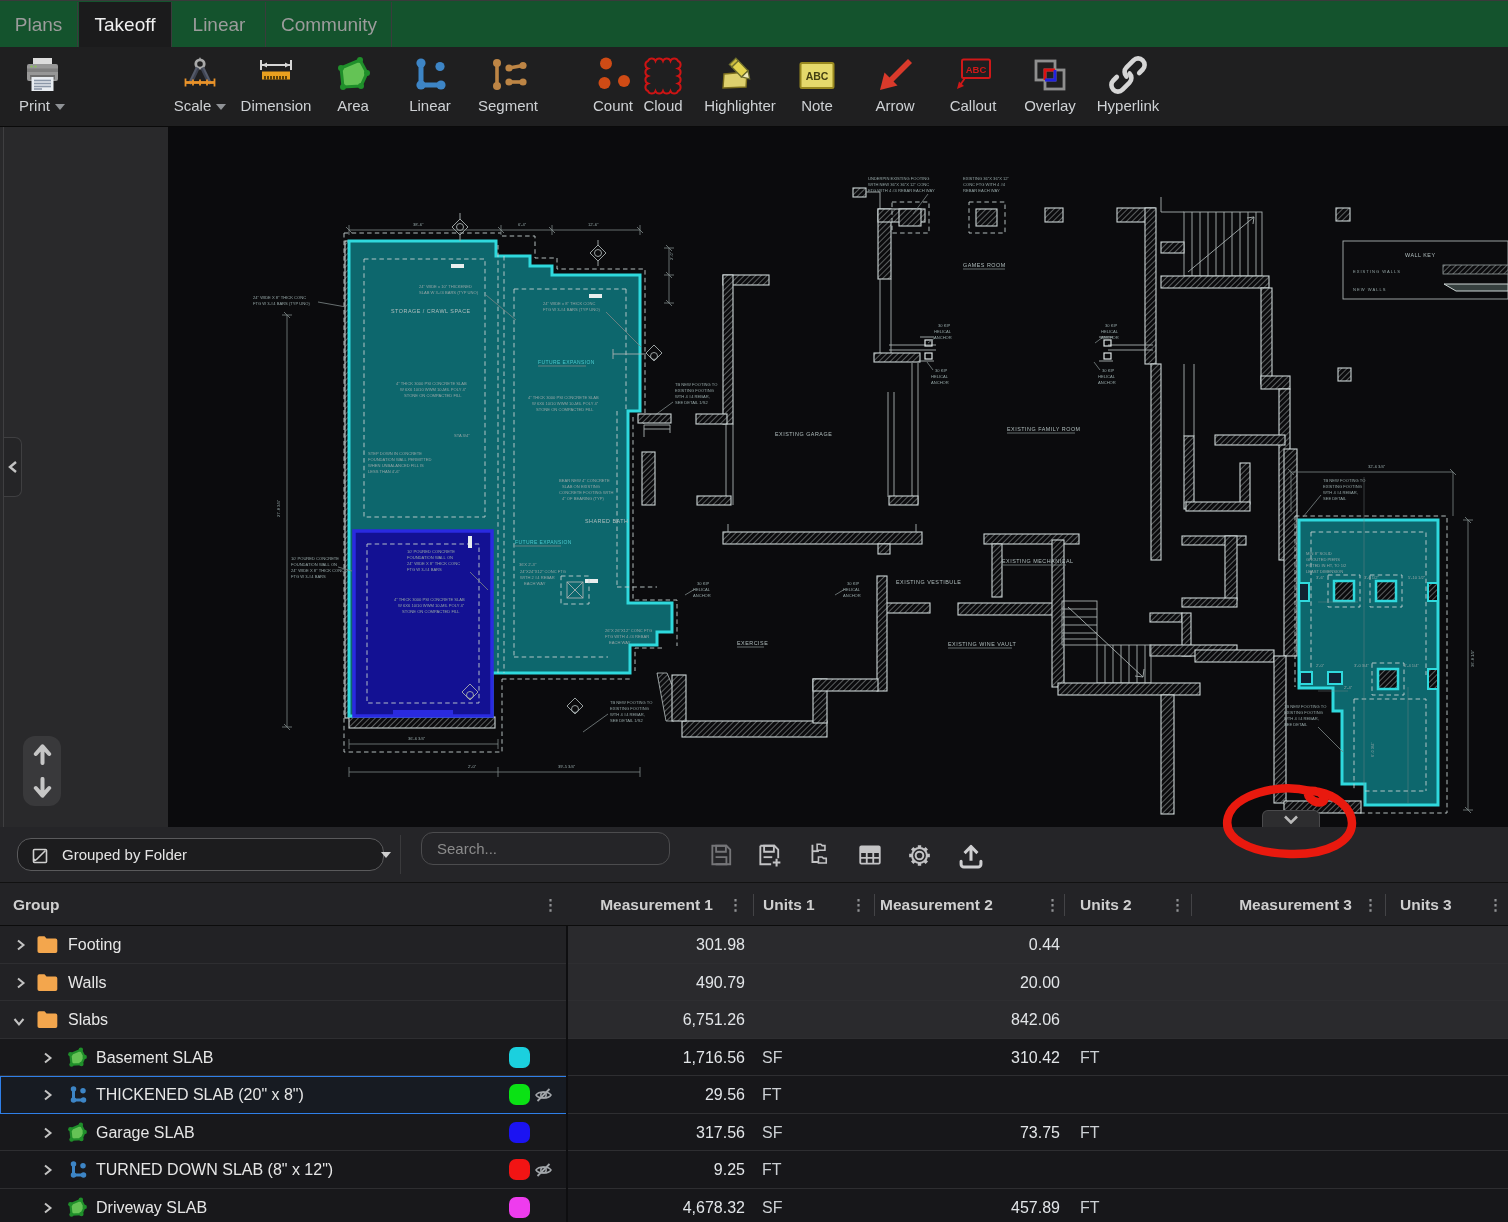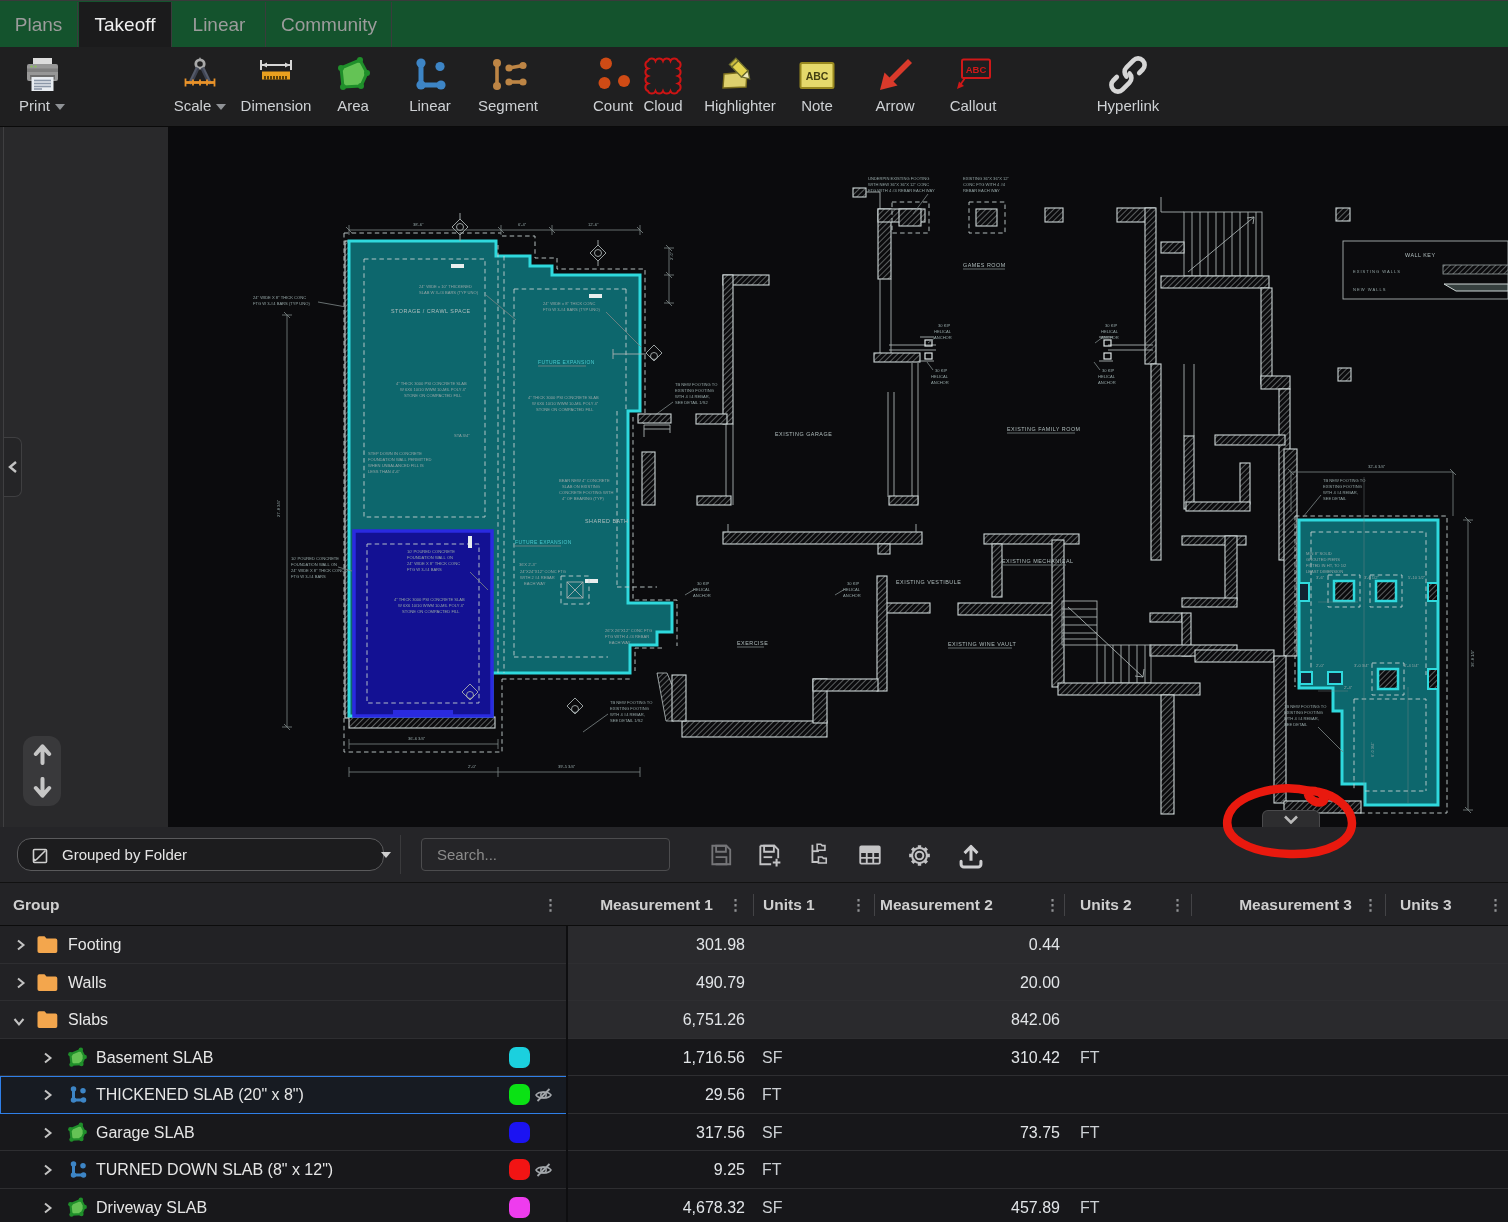--- a/index.html
+++ b/index.html
@@ -20,21 +20,21 @@
 #sideline{position:absolute;left:3px;top:127px;width:1px;height:700px;background:#3f3f41}
 #sidetab{position:absolute;left:4px;top:437px;width:18px;height:60px;background:#252527;border:1px solid #3f3f41;border-left:none;border-radius:0 7px 7px 0;color:#c2c2c2;display:flex;align-items:center;justify-content:center}
 #updown{position:absolute;left:23px;top:736px;width:38px;height:70px;background:#39393b;border-radius:12px;display:flex;flex-direction:column;align-items:center;justify-content:space-around;color:#c9c9c9}
 #canvas{position:absolute;left:168px;top:127px;width:1340px;height:700px;background:#0b0b0d;overflow:hidden}
 
 #chevtab{position:absolute;left:1262px;top:810px;width:58px;height:17px;background:#2d2d2f;border:1px solid #4a4a4c;border-bottom:none;border-radius:6px 6px 0 0;display:flex;align-items:center;justify-content:center}
 #redcircle{position:absolute;left:1215px;top:775px;width:150px;height:90px;z-index:30;pointer-events:none}
 
 #ptool{position:absolute;left:0;top:827px;width:1508px;height:55px;background:#252528}
 #grpsel{position:absolute;left:17px;top:11px;width:367px;height:33px;border:1px solid #5a5a5c;border-radius:14px;background:#1c1c1e;color:#e4e4e4;font-size:15px;display:flex;align-items:center}
-#searchbox{position:absolute;left:421px;top:11px;width:249px;height:33px;border:1px solid #4c4c4e;border-radius:4px;color:#8b8b8b;font-size:15px;display:flex;align-items:center;padding-left:15px}
+#searchbox{position:absolute;left:421px;top:5px;width:249px;height:33px;border:1px solid #4c4c4e;border-radius:12px;color:#8b8b8b;font-size:15px;display:flex;align-items:center;padding-left:15px}
 .pdiv{position:absolute;left:400px;top:8px;width:1px;height:39px;background:#3a3a3c}
 .picon{position:absolute;top:15px}
 
 #thead{position:absolute;left:0;top:882px;width:1508px;height:44px;background:#232326;border-top:1px solid #111;border-bottom:1px solid #0c0c0c;font-size:15.5px;font-weight:700;color:#cfcfcf}
 #thead .h{position:absolute;top:0;height:44px;line-height:44px}
 .kebab{position:absolute;top:0;height:44px;line-height:44px;color:#909194;font-size:15px;letter-spacing:0}
 .hsep{position:absolute;top:11px;width:1px;height:22px;background:#434346}
 #rows{position:absolute;left:0;top:926px;width:1508px;height:296px;overflow:hidden}
 .row{position:absolute;left:0;width:1508px;height:37.5px;font-size:16px;color:#e6e6e6}
 .rowL{position:absolute;left:0;top:0;width:567px;height:37.5px;border-bottom:1px solid #2e2e31}
@@ -203,20 +203,29 @@
     <div class="tlabel">Arrow</div>
   </div>
   <div class="titem" style="left:923px">
     <svg width="40" height="40" viewBox="0 0 40 40">
       <rect x="9" y="4.5" width="28" height="18.5" rx="1.5" fill="none" stroke="#d01818" stroke-width="2"></rect>
       <text x="23" y="18" font-family="Liberation Sans,sans-serif" font-size="9.5" font-weight="bold" fill="#d01818" text-anchor="middle">ABC</text>
       <path d="M12 23 L6.5 31" stroke="#d01818" stroke-width="1.8"></path>
       <polygon points="4,34 6,26.5 11,31" fill="#d01818"></polygon>
     </svg>
     <div class="tlabel">Callout</div>
+  </div>
+  <div class="titem" style="left:1000px">
+    <svg width="40" height="40" viewBox="0 0 40 40">
+      <rect x="6" y="6" width="19" height="19" fill="none" stroke="#8f8f8f" stroke-width="2.8"></rect>
+      <rect x="15" y="15" width="19" height="19" fill="none" stroke="#8f8f8f" stroke-width="2.8"></rect>
+      <path d="M15 25 V15 H25" fill="none" stroke="#dd1111" stroke-width="2.8"></path>
+      <path d="M25 15 V25 H15" fill="none" stroke="#2222e0" stroke-width="2.8"></path>
+    </svg>
+    <div class="tlabel">Overlay</div>
   </div>
   <div class="titem" style="left:1078px">
     <svg width="40" height="40" viewBox="0 0 40 40">
       <g stroke="#d6d6d6" stroke-width="4.6" fill="none" stroke-linecap="round">
         <path d="M18.5 21.5 a6.5,6.5 0 0 1 0,-9.2 l7,-7 a6.5,6.5 0 0 1 9.2,9.2 l-3.5,3.5"></path>
         <path d="M21.5 18.5 a6.5,6.5 0 0 1 0,9.2 l-7,7 a6.5,6.5 0 0 1 -9.2,-9.2 l3.5,-3.5"></path>
       </g>
     </svg>
     <div class="tlabel">Hyperlink</div>
   </div>

